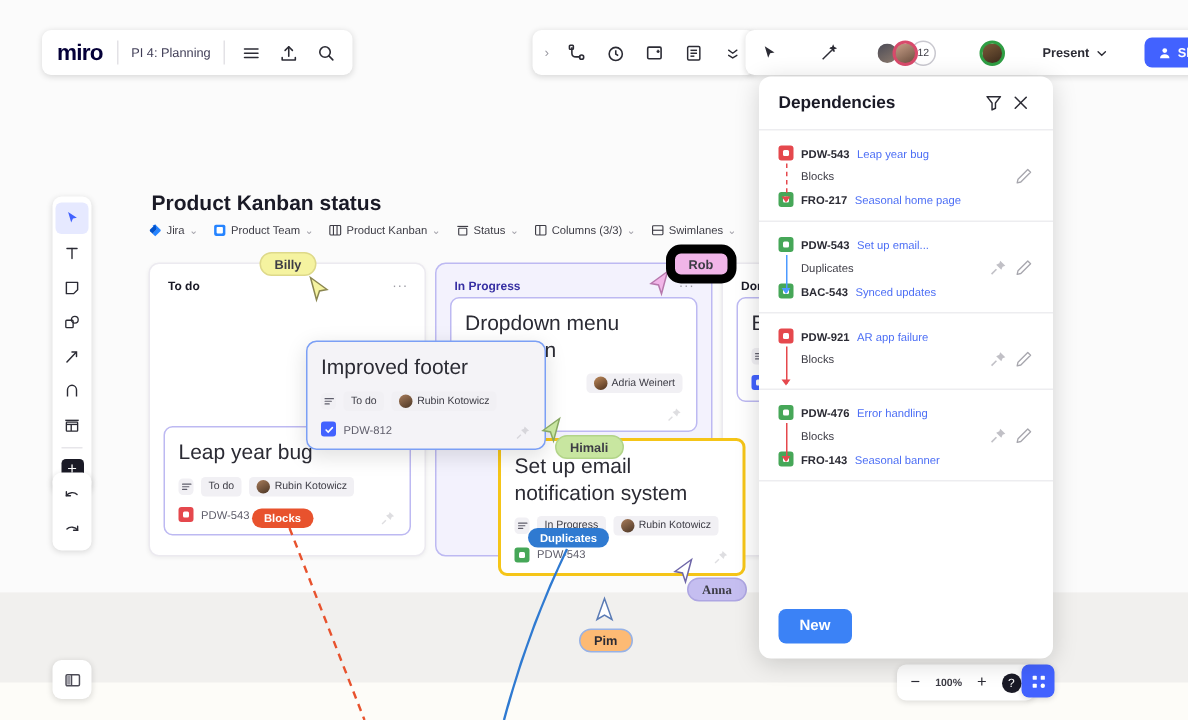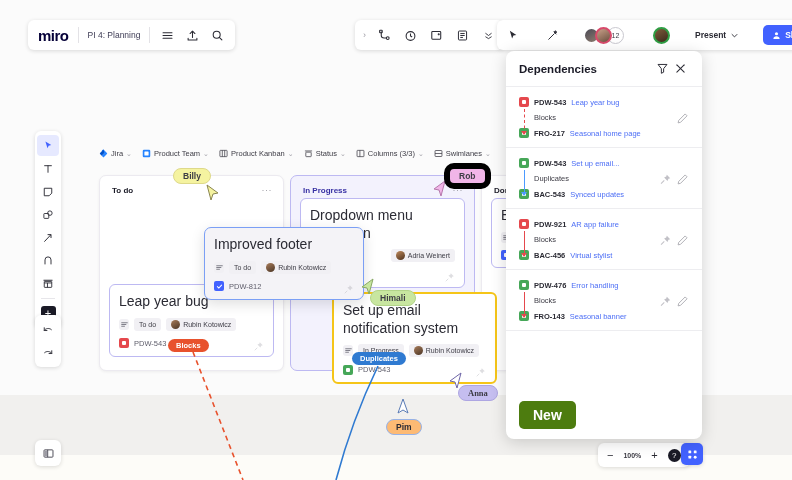--- a/index.html
+++ b/index.html
@@ -163,21 +163,21 @@
   .dep-type { font-size: 7.5px; color: #3d3c45; flex: 1; }
   .dep-act { width: 13px; height: 13px; opacity: .55; margin-left: 4px; }
   .conn { position: absolute; left: 18px; top: 22px; width: 0; height: 25px; }
   .conn.dashed { border-left: 1.4px dashed #e5484d; }
   .conn.solid-blue { border-left: 1.4px solid #4c9aff; }
   .conn.solid-red { border-left: 1.4px solid #e5484d; }
   .conn-head { position: absolute; left: 14.5px; top: 44px; width: 0; height: 0; border-left: 3px solid transparent; border-right: 3px solid transparent; }
   .conn-head.red { border-top: 4px solid #e5484d; }
   .conn-head.blue { border-top: 4px solid #4c9aff; }
   .panel-foot { padding: 10px 13px; }
-  .new-btn { background: #4d7c0f; color: #fff; font-size: 14px; font-weight: 600; border-radius: 5px; padding: 6px 14px; display: inline-block; cursor: pointer; }
+  .new-btn { background: #3b82f6; color: #fff; font-size: 10px; font-weight: 600; border-radius: 5px; padding: 6px 14px; display: inline-block; cursor: pointer; }
 
   
   .zoombar {
     position: absolute; left: 598px; top: 443px; height: 24px;
     background: #fff; border-radius: 6px; box-shadow: 0 1px 4px rgba(0,0,0,.14);
     display: flex; align-items: center; gap: 10px; padding: 0 9px; z-index: 50;
   }
   .zm { font-size: 11px; color: #2b2b34; cursor: pointer; line-height: 1; }
   .zm-pct { font-size: 7px; color: #3d3c45; font-weight: 600; }
   .help-dot { width: 13px; height: 13px; border-radius: 50%; background: #1a1a26; color: #fff; font-size: 8px; display: flex; align-items: center; justify-content: center; cursor: pointer; }
@@ -397,20 +397,21 @@
   <div class="leftbottom">
     <svg width="13" height="13" viewBox="0 0 16 16">
         <g stroke="#4d4c57" stroke-width="1.2" fill="none">
           <rect x="2.5" y="3.5" width="11" height="9" rx="1"></rect>
           <line x1="7" y1="3.5" x2="7" y2="12.5"></line>
         </g>
         <rect x="3.4" y="4.4" width="2.7" height="7.2" fill="#9b9aa3"></rect>
       </svg>
   </div>
 
+  <div class="board-title-lg">Product Kanban status</div>
 
   <div class="filterbar">
     <div class="filt">
       <span class="f-ico">
           <svg width="9" height="9" viewBox="0 0 12 12">
             <path d="M6 .8L10.6 5.4a1 1 0 010 1.4L6 11.4 3.6 9 7.2 5.4 3.6 1.8z" fill="#2684ff"></path>
             <path d="M6 .8L1.4 5.4a1 1 0 000 1.4L3.6 9l3.6-3.6z" fill="#0052cc"></path>
           </svg>
         </span>
       <span>Jira</span>
@@ -748,27 +749,20 @@
         <div class="dep-mid">
           <span class="dep-type">Blocks</span>
           <span class="dep-act"><svg width="13" height="13" viewBox="0 0 16 16">
                 <path d="M9.6 2.2l4.2 4.2-2.2.7-1.1 2.6L6.3 5.5l2.6-1.1z" fill="#8f8e99"></path>
                 <line x1="6.5" y1="9.2" x2="2.5" y2="13.2" stroke="#8f8e99" stroke-width="1.3"></line>
               </svg></span>
           <span class="dep-act"><svg width="13" height="13" viewBox="0 0 16 16">
                 <path d="M11.3 2.4l2.3 2.3-8 8-3 .7.7-3z" stroke="#5f5e6b" stroke-width="1.1" fill="none" stroke-linejoin="round"></path>
               </svg></span>
         </div>
-        <div class="dep-row">
-          <span class="jsq green">
-              <i></i>
-            </span>
-          <span class="dep-key">BAC-456</span>
-          <span class="dep-sum">Virtual stylist</span>
-        </div>
       </div>
 
       <div class="dep">
         <div class="dep-row">
           <span class="jsq green">
               <i></i>
             </span>
           <span class="dep-key">PDW-476</span>
           <span class="dep-sum">Error handling</span>
         </div>

